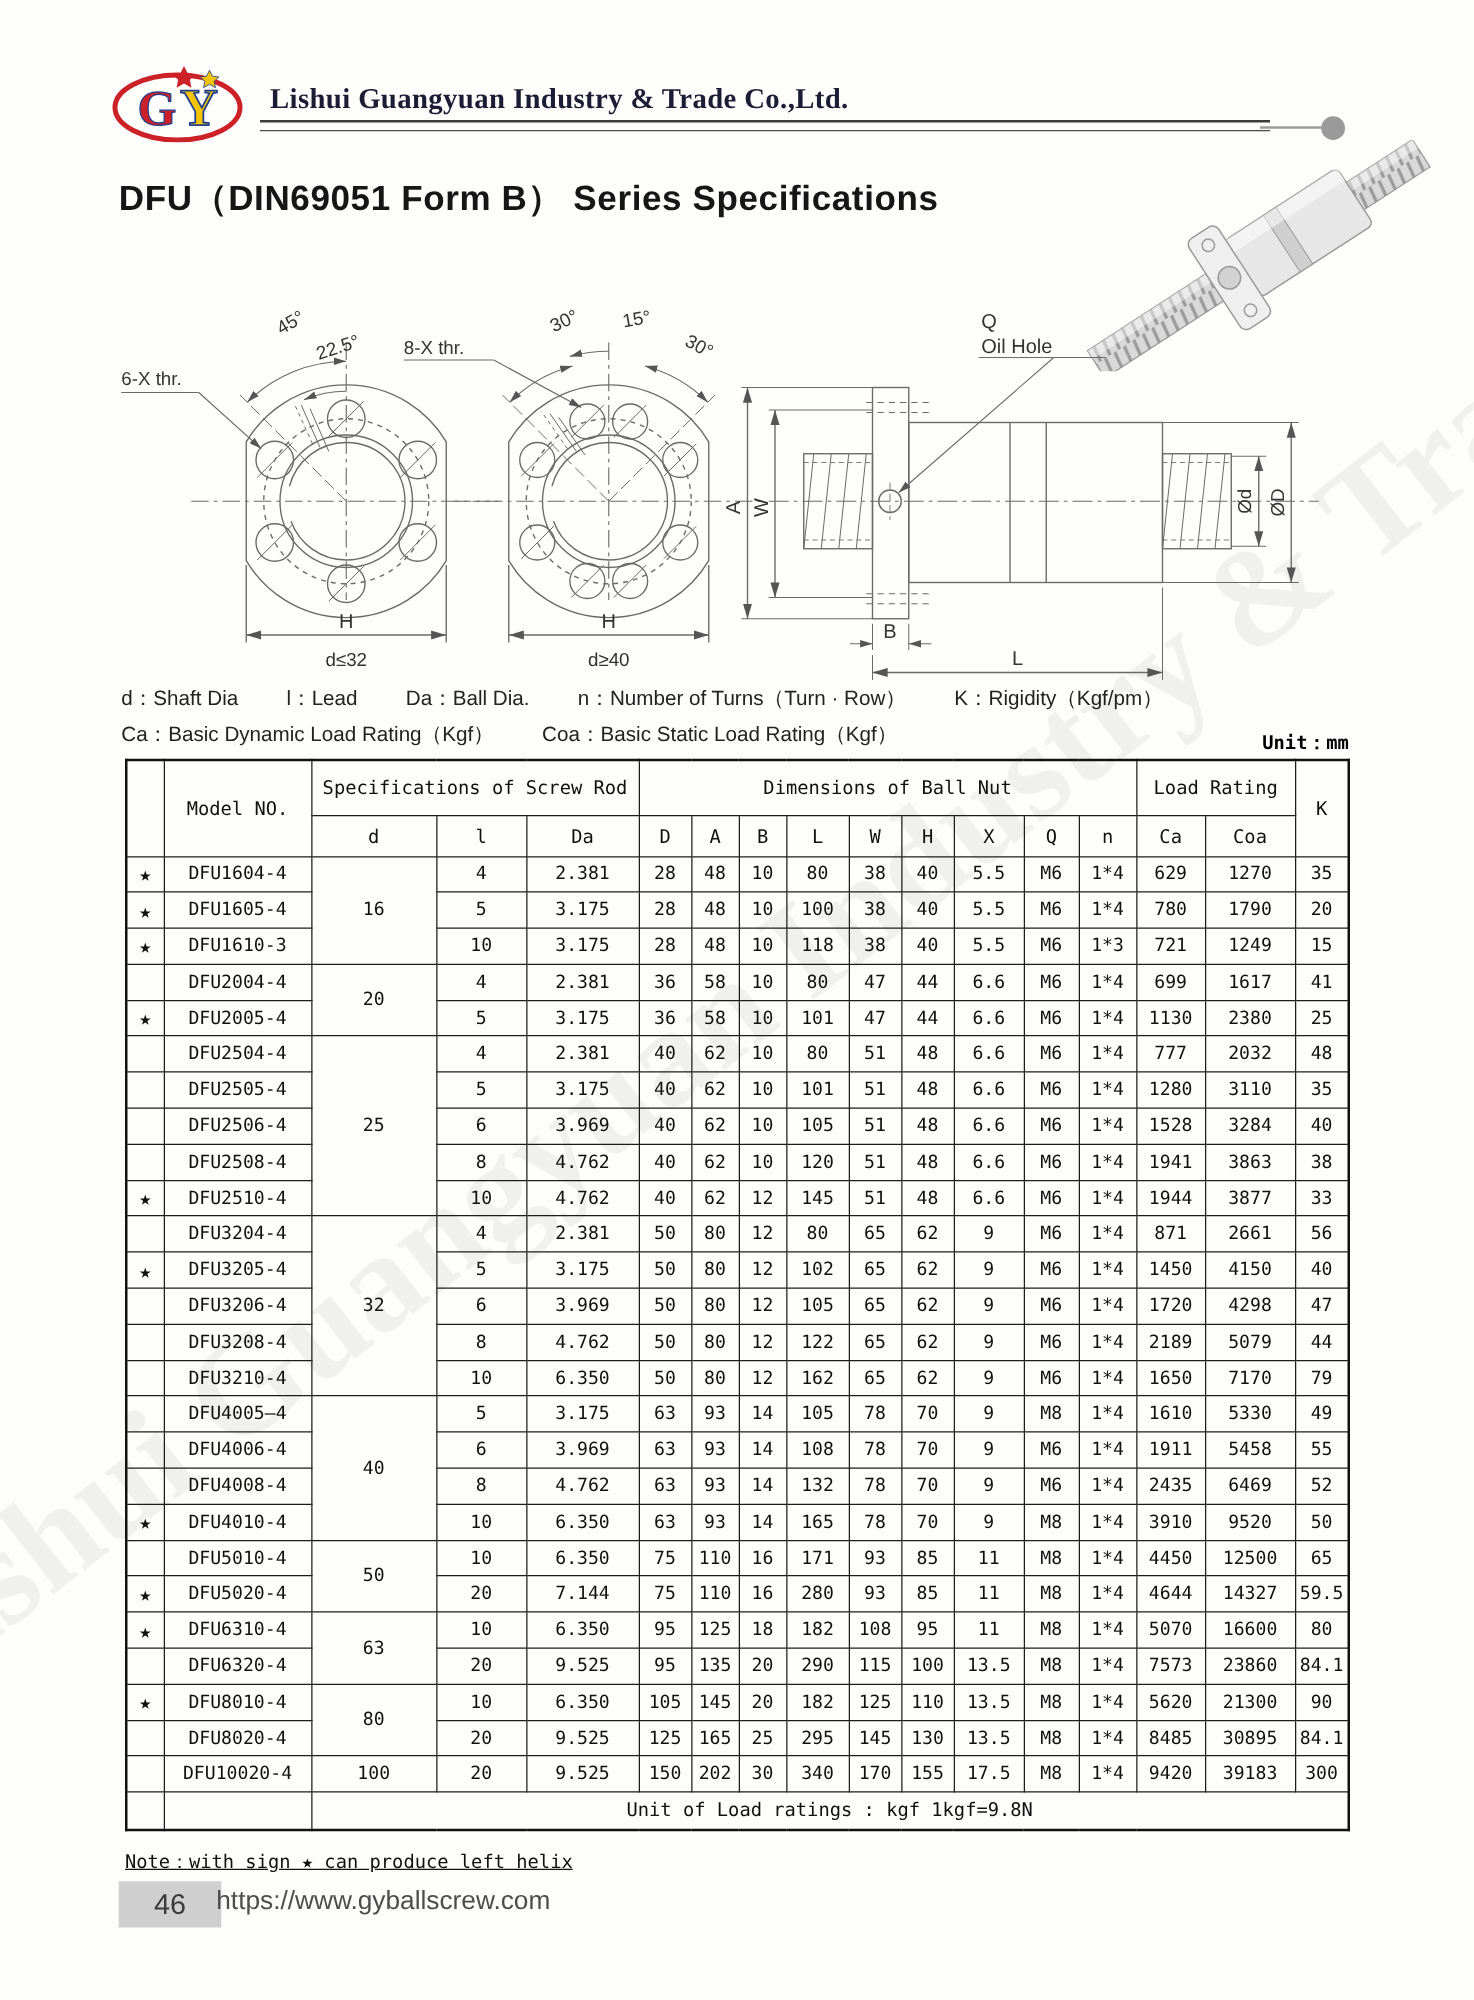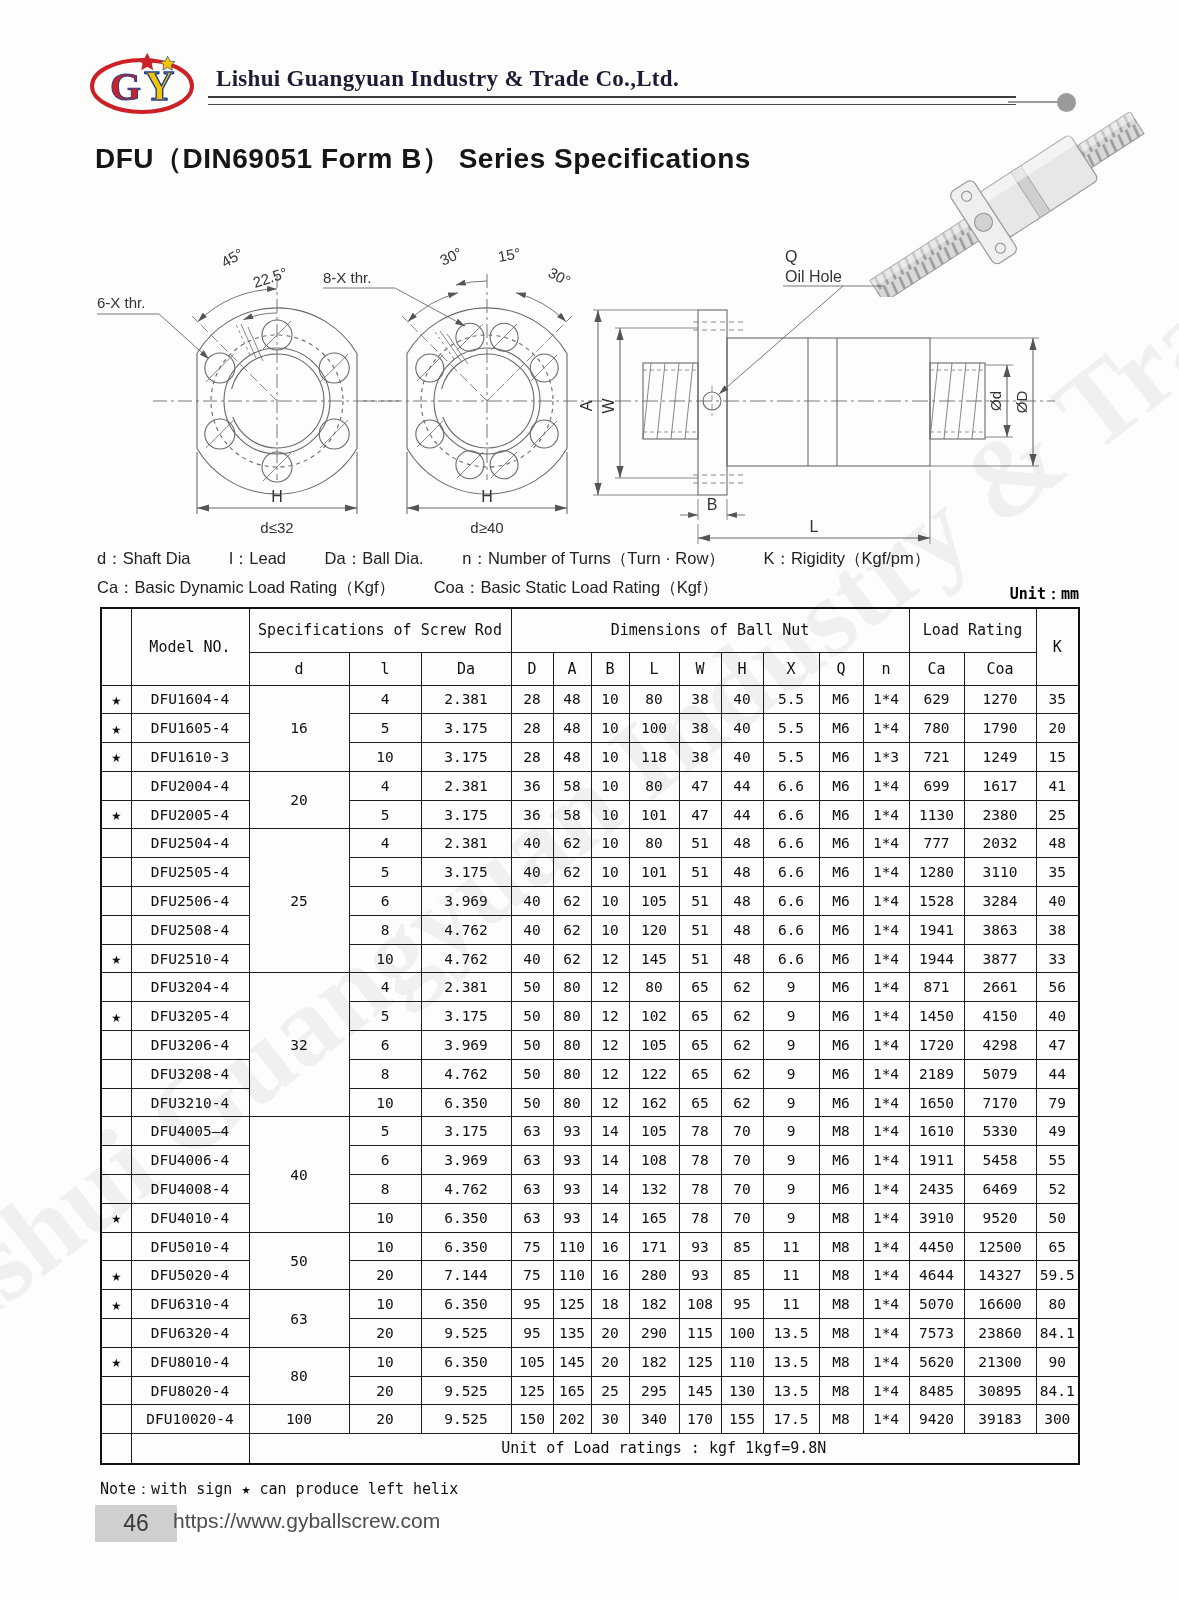--- a/index.html
+++ b/index.html
@@ -51,21 +51,21 @@
   tr.hrow1{height:44px;}
   tr.hrow2{height:33px;}
   tr.drow{height:28.8px;}
   tr.frow{height:30px;margin-top:36px;}
   tr.group-start td{border-top:1.8px solid #111;}
   td.star-cell{font-size:16px;}
   td.ftext{white-space:pre;font-size:15px;}
   .hd{font-size:15px;}
   
   .note{position:absolute;left:100px;top:1480px;font-family:"DejaVu Sans Mono",monospace;
-    font-size:15px;color:#111;}
+    font-size:15px;color:#111;text-decoration:underline;}
   .page-num{position:absolute;left:95px;top:1505px;width:82px;height:37px;background:#cfcfcf;
     display:flex;align-items:center;justify-content:center;font-size:23px;color:#3a3a3a;
     font-family:"Liberation Sans",sans-serif;}
   .site-url{position:absolute;left:173px;top:1509px;font-size:21px;color:#4d4d4d;
     font-family:"Liberation Sans",sans-serif;text-decoration:none;}
 </style>
 </head>
 <body>
 
 <div class="watermark">Lishui Guangyuan Industry &amp; Trade Co.,Ltd.</div>

